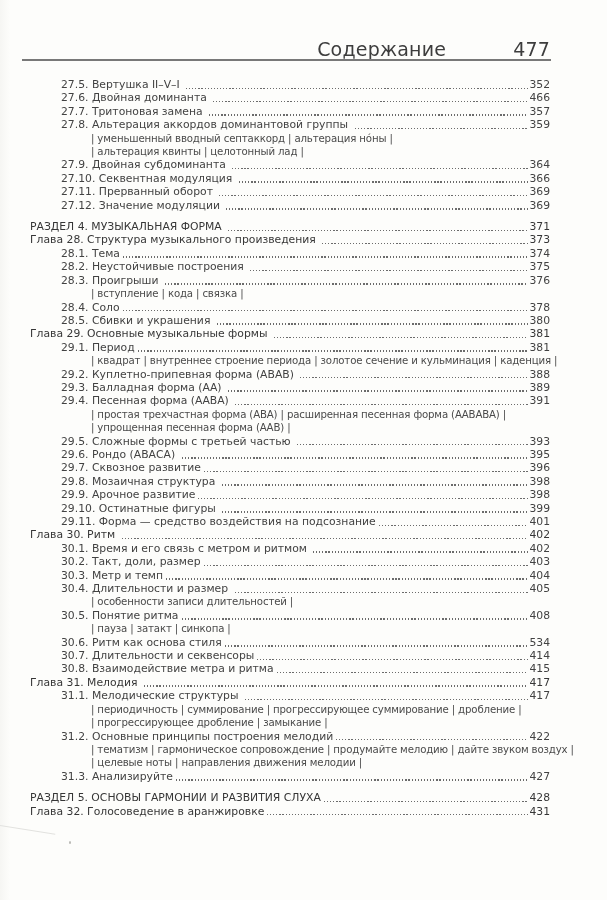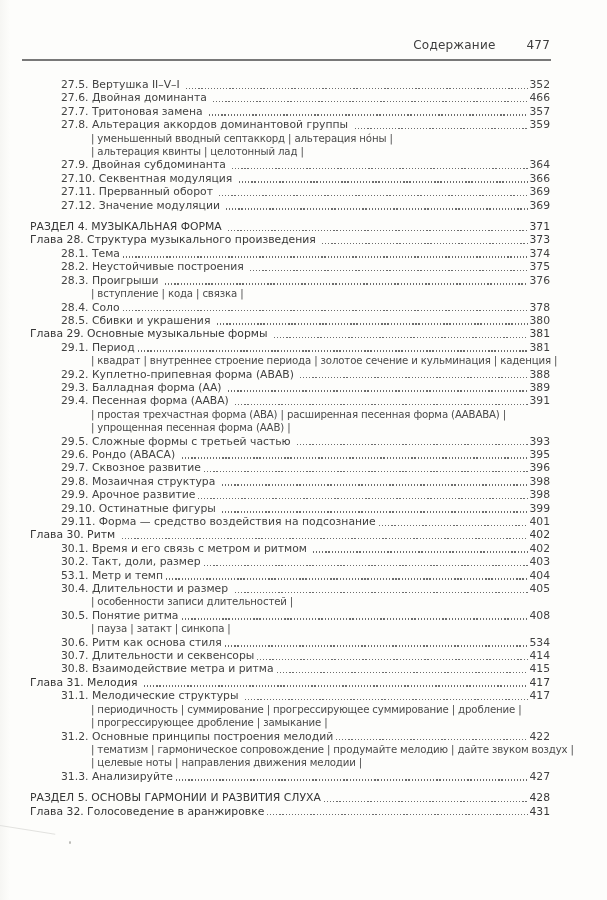--- a/index.html
+++ b/index.html
@@ -11,21 +11,21 @@
     position: relative;
     overflow: hidden;
   }
   .page {
     position: absolute; inset: 0;
     background: linear-gradient(90deg, #f6f6f3 0px, #fdfdfb 10px);
   }
   .page-header {
     position: absolute; top: 38px; left: 22px; right: 57px;
     display: flex; justify-content: flex-end; align-items: baseline;
-    font-size: 12px; color: #3d3d3d; letter-spacing: 0.2px;
+    font-size: 19px; color: #3d3d3d; letter-spacing: 0.2px; gap: 36px;
   }
   .page-header .num { margin-left: 31px; }
   .header-rule {
     position: absolute; top: 59px; left: 22px; right: 56px;
     height: 1.5px; background: #787878;
   }
   .toc {
     position: absolute; top: 78px; left: 30px; right: 57px;
   }
   .row {
@@ -230,21 +230,21 @@
         <span class="t">30.1. Время и его связь с метром и ритмом </span>
         <span class="dots"></span>
         <span class="p">402</span>
       </div>
       <div class="row lvl1">
         <span class="t">30.2. Такт, доли, размер</span>
         <span class="dots"></span>
         <span class="p">403</span>
       </div>
       <div class="row lvl1">
-        <span class="t">53.1. Метр и темп</span>
+        <span class="t">30.3. Метр и темп</span>
         <span class="dots"></span>
         <span class="p">404</span>
       </div>
       <div class="row lvl1">
         <span class="t">30.4. Длительности и размер </span>
         <span class="dots"></span>
         <span class="p">405</span>
       </div>
       <div class="row lvl2 kw">
         <span class="t">| особенности записи длительностей |</span>

